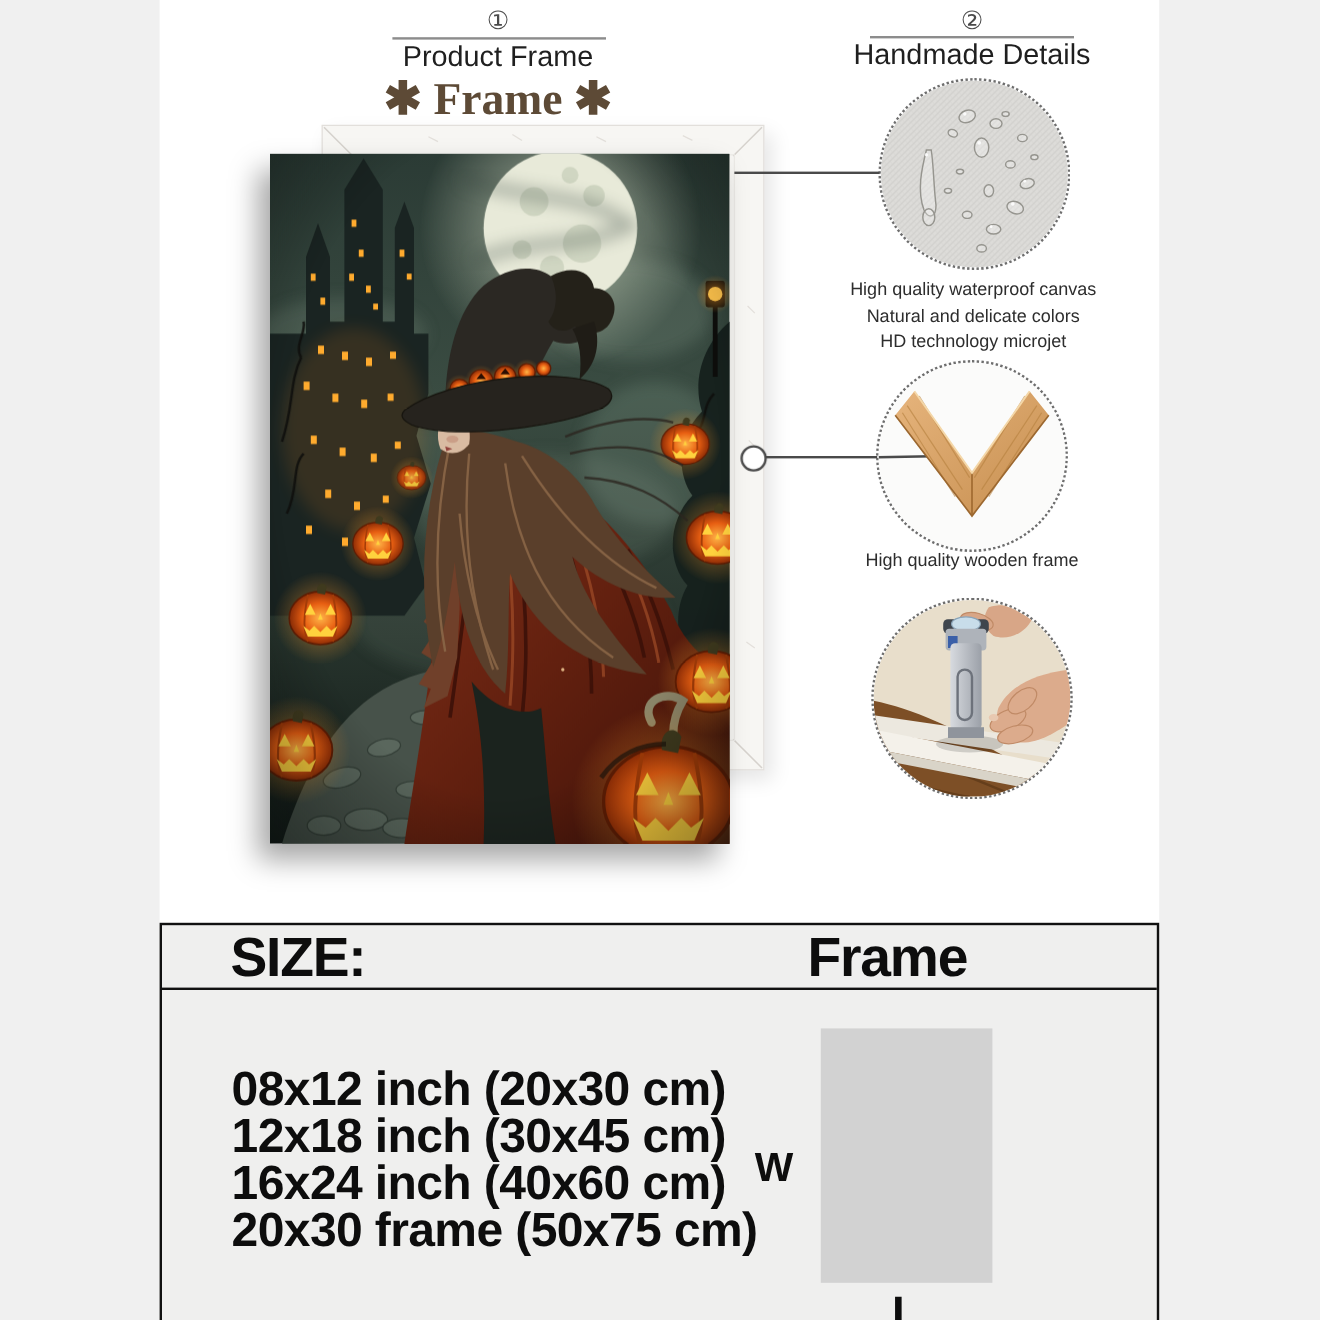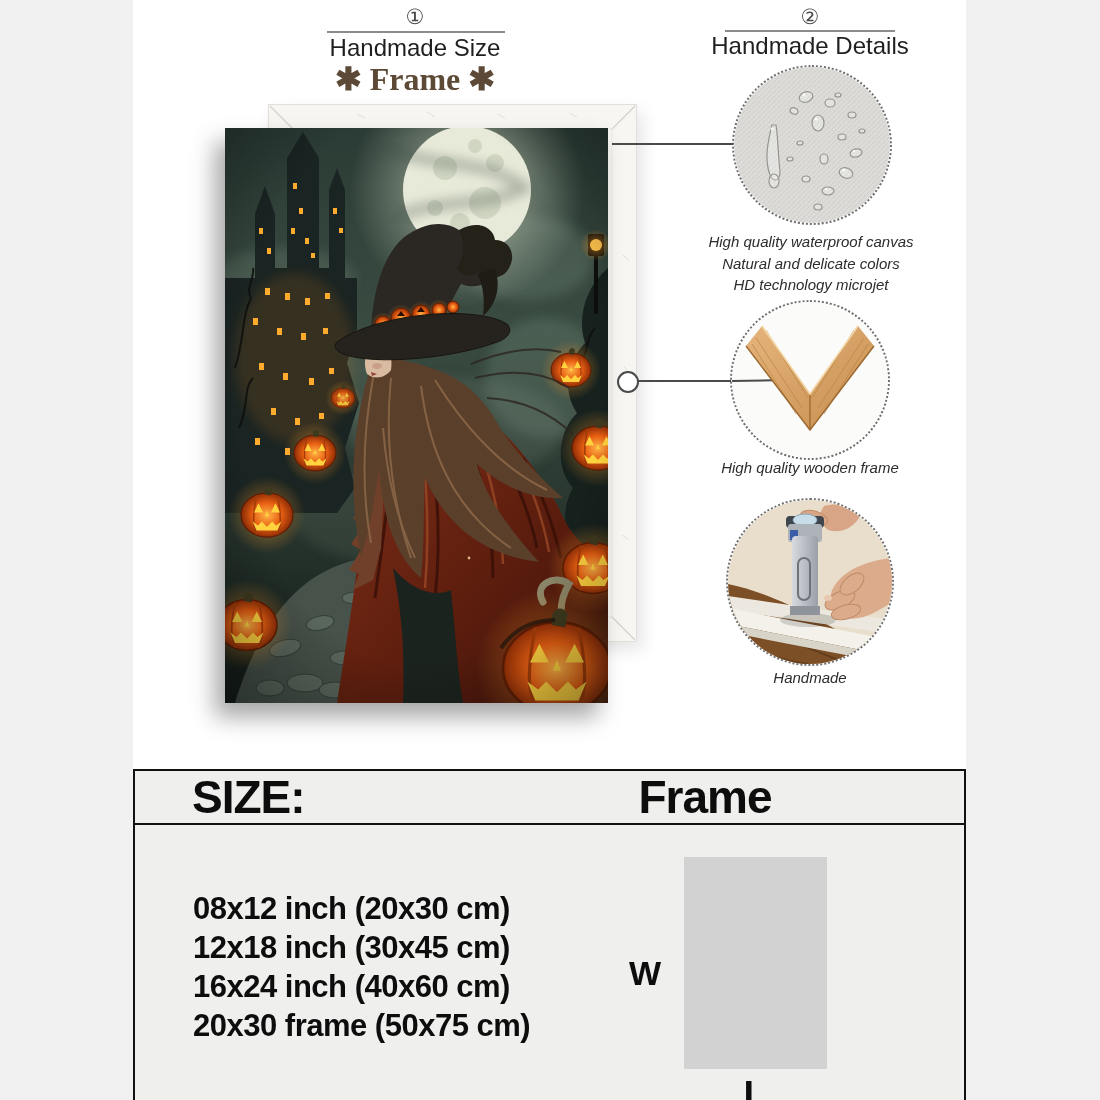--- a/index.html
+++ b/index.html
@@ -8,21 +8,21 @@
   .content { position:absolute; left:133px; top:0; width:833px; height:1100px; background:#ffffff; }
 
   
   .step-num { position:absolute; width:160px; text-align:center; font-size:21px; color:#4a4a4a; }
   .step-line { position:absolute; height:2px; background:#8c8c8c; }
   .step-title { position:absolute; width:220px; text-align:center; font-size:24px; color:#1f1f1f; }
   .ps-num  { left:335px; top:5px; }
   .ps-line { left:327px; top:31px; width:178px; }
   .ps-title{ left:305px; top:34px; }
   .ps-sub  { position:absolute; left:305px; top:60px; width:220px; text-align:center;
-             font-family:"Liberation Serif", serif; font-weight:bold; font-size:32px; color:#5d4a36; }
+             font-family:"Liberation Serif", serif; font-weight:bold; font-size:38px; color:#5d4a36; }
   .pd-num  { left:730px; top:5px; }
   .pd-line { left:725px; top:30px; width:170px; }
   .pd-title{ left:700px; top:32px; }
 
   
   .frame-mock { position:absolute; left:268px; top:104px; width:367px; height:536px;
                 background:#f7f6f3; border:1px solid #e2dfdb; box-shadow:6px 8px 16px rgba(0,0,0,.10); }
   .frame-mock svg { position:absolute; left:0; top:0; }
   .poster { position:absolute; left:225px; top:128px; width:383px; height:575px;
             box-shadow:-10px 14px 22px rgba(0,0,0,.35); }
@@ -34,50 +34,50 @@
   .lead2 { left:636px; top:380px; width:95px; }
   .lead-dot { position:absolute; left:617px; top:371px; width:18px; height:18px;
               border:2px solid #4a4a4a; border-radius:50%; background:#fff; z-index:6; }
 
   
   .detail-circle { position:absolute; border:2px dotted #6e6e6e; border-radius:50%; overflow:hidden; background:#fdfdfd; z-index:4; }
   .detail-circle svg { display:block; }
   .c1 { left:732px; top:65px;  width:156px; height:156px; }
   .c2 { left:730px; top:300px; width:156px; height:156px; }
   .c3 { left:726px; top:498px; width:164px; height:164px; }
-  .cap { position:absolute; text-align:center; font-size:15px; line-height:21.5px; color:#2d2d2d;font-style:italic; }
+  .cap { position:absolute; text-align:center; font-size:15px; line-height:21.5px; color:#2d2d2d; }
   .cap1 { left:688px; top:231px; width:246px; }
   .cap2 { left:690px; top:457px; width:240px; }
   .cap3 { left:690px; top:667px; width:240px; }
 
   
   .size-box { position:absolute; left:133px; top:737px; width:833px; height:348px;
               box-sizing:border-box; background:#efefee; border:2px solid #111;margin-top:32px; }
   .sb-title { position:absolute; left:57px; top:0; height:52px; line-height:52px;
               font-size:46px; font-weight:bold; color:#0d0d0d; letter-spacing:-1px; }
-  .sb-col   { position:absolute; left:455px; top:0; width:230px; height:52px; line-height:52px;
-              text-align:center; font-size:46px; font-weight:bold; color:#0d0d0d; letter-spacing:-1px; }
+  .sb-col   { position:absolute; left:441px; top:0; width:230px; height:52px; line-height:52px;
+              text-align:right; font-size:46px; font-weight:bold; color:#0d0d0d; letter-spacing:-1px; }
   .sb-divider { position:absolute; left:0; top:52px; width:100%; height:2px; background:#111; }
-  .sb-list { position:absolute; left:58px; top:118px; font-size:31px; font-weight:bold;
+  .sb-list { position:absolute; left:58px; top:118px; font-size:40px; font-weight:bold;
              line-height:39px; color:#0d0d0d; letter-spacing:-0.5px; }
   .sb-rect { position:absolute; left:549px; top:86px; width:143px; height:212px; background:#d2d2d2; }
   .sb-w { position:absolute; left:490px; top:183px; width:40px; text-align:center;
           font-size:34px; font-weight:bold; color:#0d0d0d; }
   .sb-l { position:absolute; left:600px; top:303px; width:40px; text-align:center;
           font-size:38px; font-weight:bold; color:#0d0d0d; }
 </style>
 </head>
 <body>
 
 <div class="page">
   <div class="content"></div>
 
   <div class="step-num ps-num">①</div>
   <div class="step-line ps-line"></div>
-  <div class="step-title ps-title">Handmade Size</div>
+  <div class="step-title ps-title">Product Frame</div>
   <div class="ps-sub">✱ Frame ✱</div>
 
   <div class="frame-mock">
     <svg width="367" height="536" viewBox="0 0 367 536">
       <g stroke="#d6d2cd" stroke-width="1.3" fill="none">
         <path d="M1,1 L25,25"></path>
           <path d="M366,1 L342,25"></path>
         <path d="M1,535 L25,511"></path>
           <path d="M366,535 L342,511"></path>
       </g>
@@ -422,21 +422,20 @@
       <rect x="70" y="58" width="12" height="42" rx="6" fill="none" stroke="#6d727b" stroke-width="2"></rect>
       <rect x="62" y="106" width="30" height="9" fill="#8f949c"></rect>
 
       <path d="M164,58 C130,62 112,74 104,90 C100,102 104,114 116,118 C134,122 152,110 164,102 Z" fill="#dcab8c"></path>
       <ellipse cx="112" cy="100" rx="16" ry="8" transform="rotate(-25 112 100)" fill="#dcab8c" stroke="#c08a66" stroke-width="1"></ellipse>
       <ellipse cx="118" cy="112" rx="15" ry="7" transform="rotate(-15 118 112)" fill="#dcab8c" stroke="#c08a66" stroke-width="1"></ellipse>
       <ellipse cx="124" cy="84" rx="14" ry="8" transform="rotate(-40 124 84)" fill="#dcab8c" stroke="#c08a66" stroke-width="1"></ellipse>
       <ellipse cx="100" cy="98" rx="4" ry="3" fill="#e8c8b0"></ellipse>
     </svg>
   </div>
-  <div class="cap cap3">Handmade</div>
 
   <div class="size-box">
     <div class="sb-title">SIZE:</div>
     <div class="sb-col">Frame</div>
     <div class="sb-divider"></div>
     <div class="sb-list">
       <div>08x12 inch (20x30 cm)</div>
       <div>12x18 inch (30x45 cm)</div>
       <div>16x24 inch (40x60 cm)</div>
       <div>20x30 frame (50x75 cm)</div>

